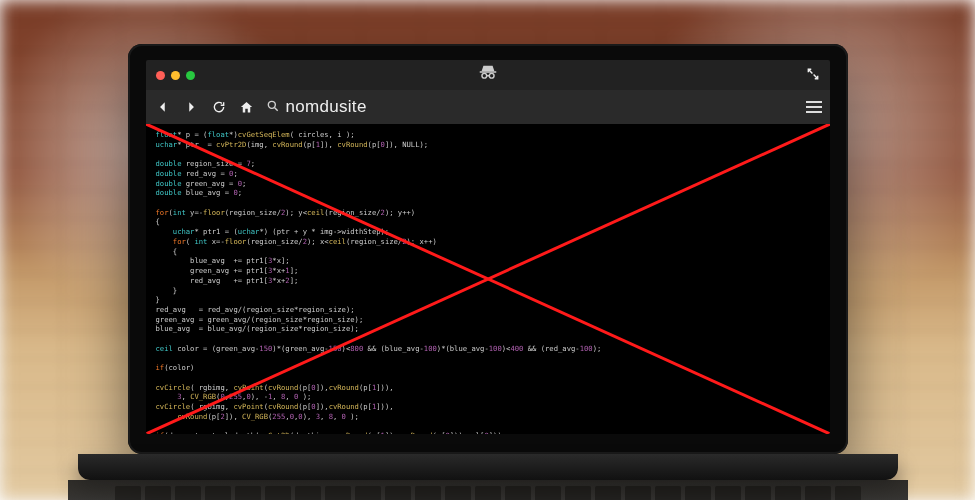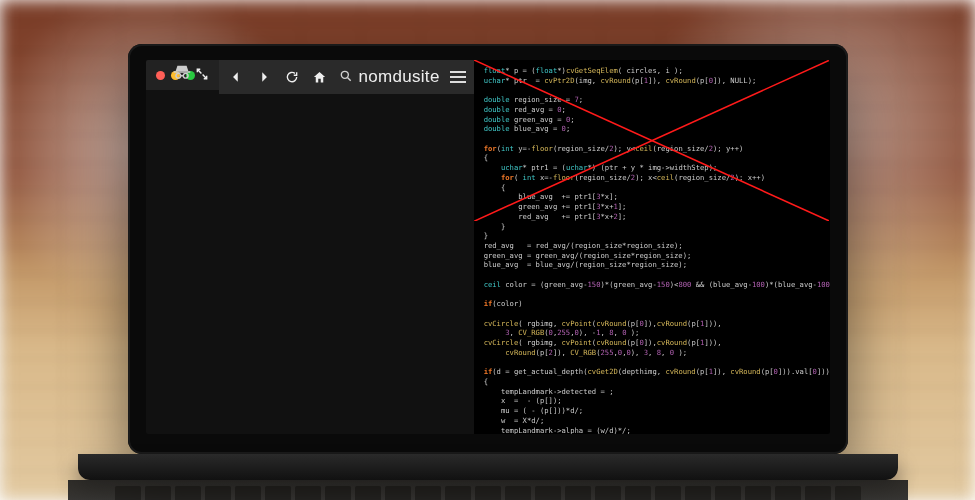--- a/index.html
+++ b/index.html
@@ -36,21 +36,21 @@
     background: #0a0a0a;
     border-radius: 14px;
     padding: 16px 18px 20px 18px;
     box-shadow: 0 30px 60px rgba(0,0,0,0.5), inset 0 0 0 2px #1a1a1a;
   }
   .screen {
     width: 100%; height: 100%;
     background: #111;
     border-radius: 2px;
     overflow: hidden;
-    display: flex; flex-direction: row; justify-content: flex-end;
+    display: flex; flex-direction: column; justify-content: flex-end;
   }
   .hinge {
     width: 820px; height: 26px;
     margin-left: -50px;
     background: linear-gradient(180deg, #2a2a2a, #111);
     border-radius: 0 0 12px 12px;
     box-shadow: 0 12px 20px rgba(0,0,0,0.4);
   }
   .kbdeck {
     width: 840px; height: 40px;
@@ -92,21 +92,21 @@
   
   .codewrap {
     position: relative; flex: 1; background: #000; overflow: hidden;
   }
   .code {
     font-family: "Menlo", "Consolas", monospace;
     font-size: 7.2px; line-height: 1.35;
     color: #ccc; padding: 6px 10px;
     white-space: pre;
   }
-  .kw { color: #f07828; font-weight: bold; }   
+  .kw { color: #f07828; font-weight: normal; }   
   .ty { color: #40c8c8; }                       
   .num { color: #b060b0; }
   .hl { color: #d6b85a; }
 
   .redx svg { position: absolute; inset: 0; pointer-events: none; }
 
 </style>
 </head>
 <body>
 

